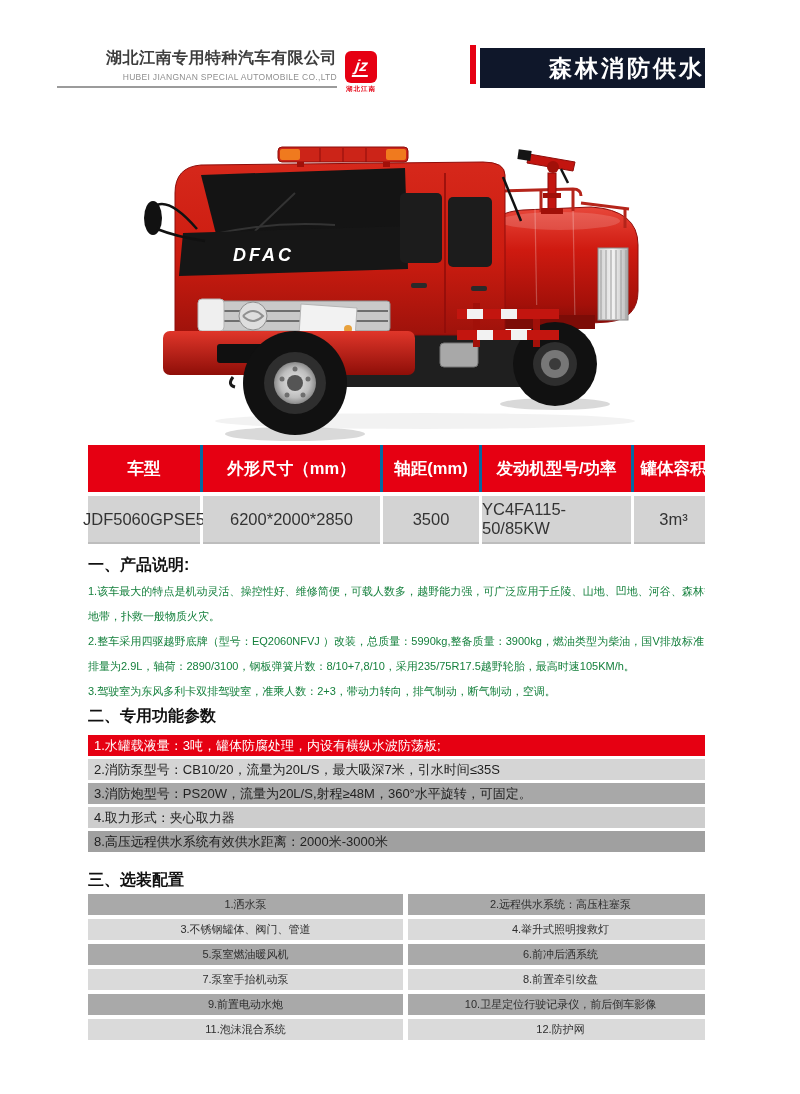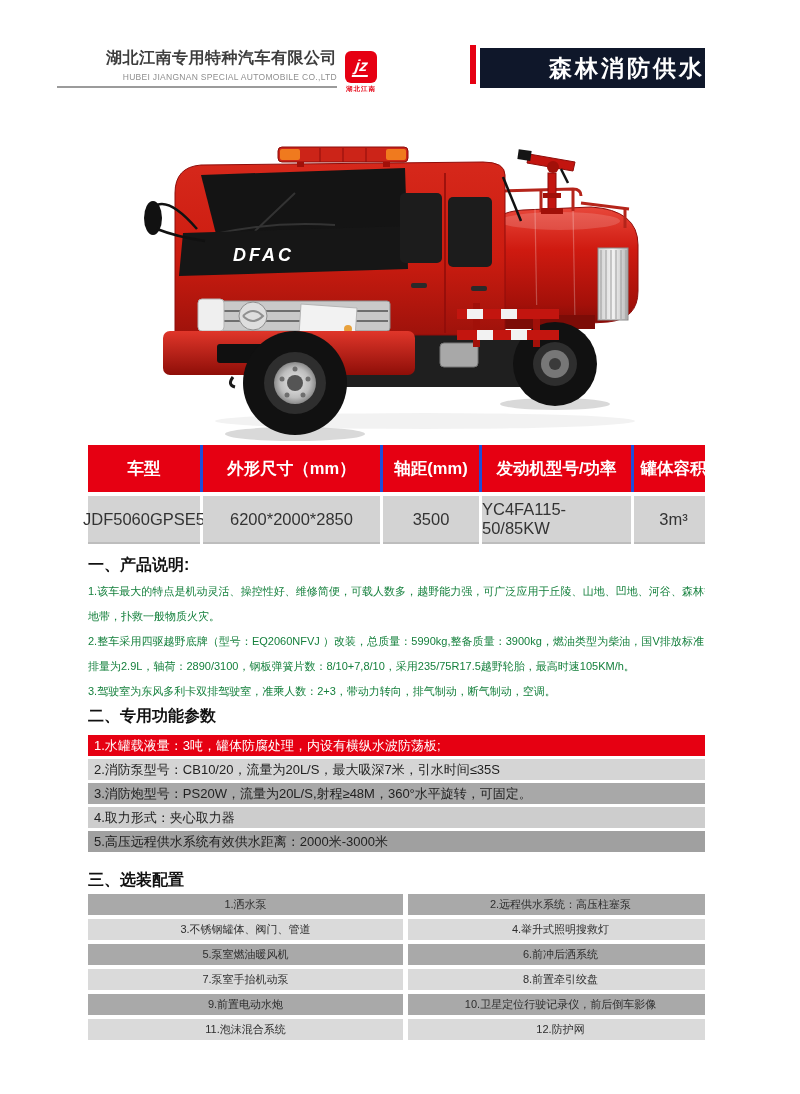--- a/index.html
+++ b/index.html
@@ -21,21 +21,21 @@
   .banner{position:absolute;left:480px;top:48px;width:320px;height:40px;background:#0f172a;
         color:#fff;font-size:23px;font-weight:bold;letter-spacing:3px;
         display:flex;align-items:center;justify-content:center;}
 
   
   .truck{position:absolute;left:105px;top:133px;width:550px;height:310px;}
 
   
   .spec{position:absolute;left:88px;top:445px;width:625px;}
   .spec-row{display:flex;gap:3px;}
-  .spec-head{background:#1d4ed8;height:47px;}
+  .spec-head{background:#0369a1;height:47px;}
   .spec-vals{background:#fff;margin-top:4px;height:48px;}
   .spec-cell{display:flex;align-items:center;justify-content:center;}
   .spec-head .spec-cell{background:#e60012;color:#fff;font-size:16.5px;font-weight:bold;}
   .spec-vals .spec-cell{background:#d3d3d3;color:#333;font-size:16.5px;border-bottom:2px solid #bdbdbd;}
   .c0{width:112px;} .c1{width:177px;} .c2{width:96px;} .c3{width:149px;} .c4{width:79px;}
 
   
   .sec-title{position:absolute;left:88px;font-size:16px;font-weight:bold;color:#111;}
   .t1{top:555px;} .t2{top:706px;} .t3{top:870px;}
   .paras{position:absolute;left:88px;top:579px;width:627px;font-size:11px;line-height:25px;
@@ -248,21 +248,21 @@
     <p>2.整车采用四驱越野底牌（型号：EQ2060NFVJ ）改装，总质量：5990kg,整备质量：3900kg，燃油类型为柴油，国V排放标准，排量为2.9L，轴荷：2890/3100，钢板弹簧片数：8/10+7,8/10，采用235/75R17.5越野轮胎，最高时速105KM/h。</p>
     <p>3.驾驶室为东风多利卡双排驾驶室，准乘人数：2+3，带动力转向，排气制动，断气制动，空调。</p>
   </div>
 
   <div class="sec-title t2">二、专用功能参数</div>
   <div class="params">
     <div class="p-row p-red">1.水罐载液量：3吨，罐体防腐处理，内设有横纵水波防荡板;</div>
     <div class="p-row p-light">2.消防泵型号：CB10/20，流量为20L/S，最大吸深7米，引水时间≤35S</div>
     <div class="p-row p-dark">3.消防炮型号：PS20W，流量为20L/S,射程≥48M，360°水平旋转，可固定。</div>
     <div class="p-row p-light2">4.取力形式：夹心取力器</div>
-    <div class="p-row p-dark2">5.高压远程供水系统有效供水距离：2000米-3000米</div>
+    <div class="p-row p-dark2">8.高压远程供水系统有效供水距离：2000米-3000米</div>
   </div>
 
   <div class="sec-title t3">三、选装配置</div>
   <div class="options">
     <div class="opt-cell">1.洒水泵</div>
     <div class="opt-cell">2.远程供水系统：高压柱塞泵</div>
     <div class="opt-cell">3.不锈钢罐体、阀门、管道</div>
     <div class="opt-cell">4.举升式照明搜救灯</div>
     <div class="opt-cell">5.泵室燃油暖风机</div>
     <div class="opt-cell">6.前冲后洒系统</div>

